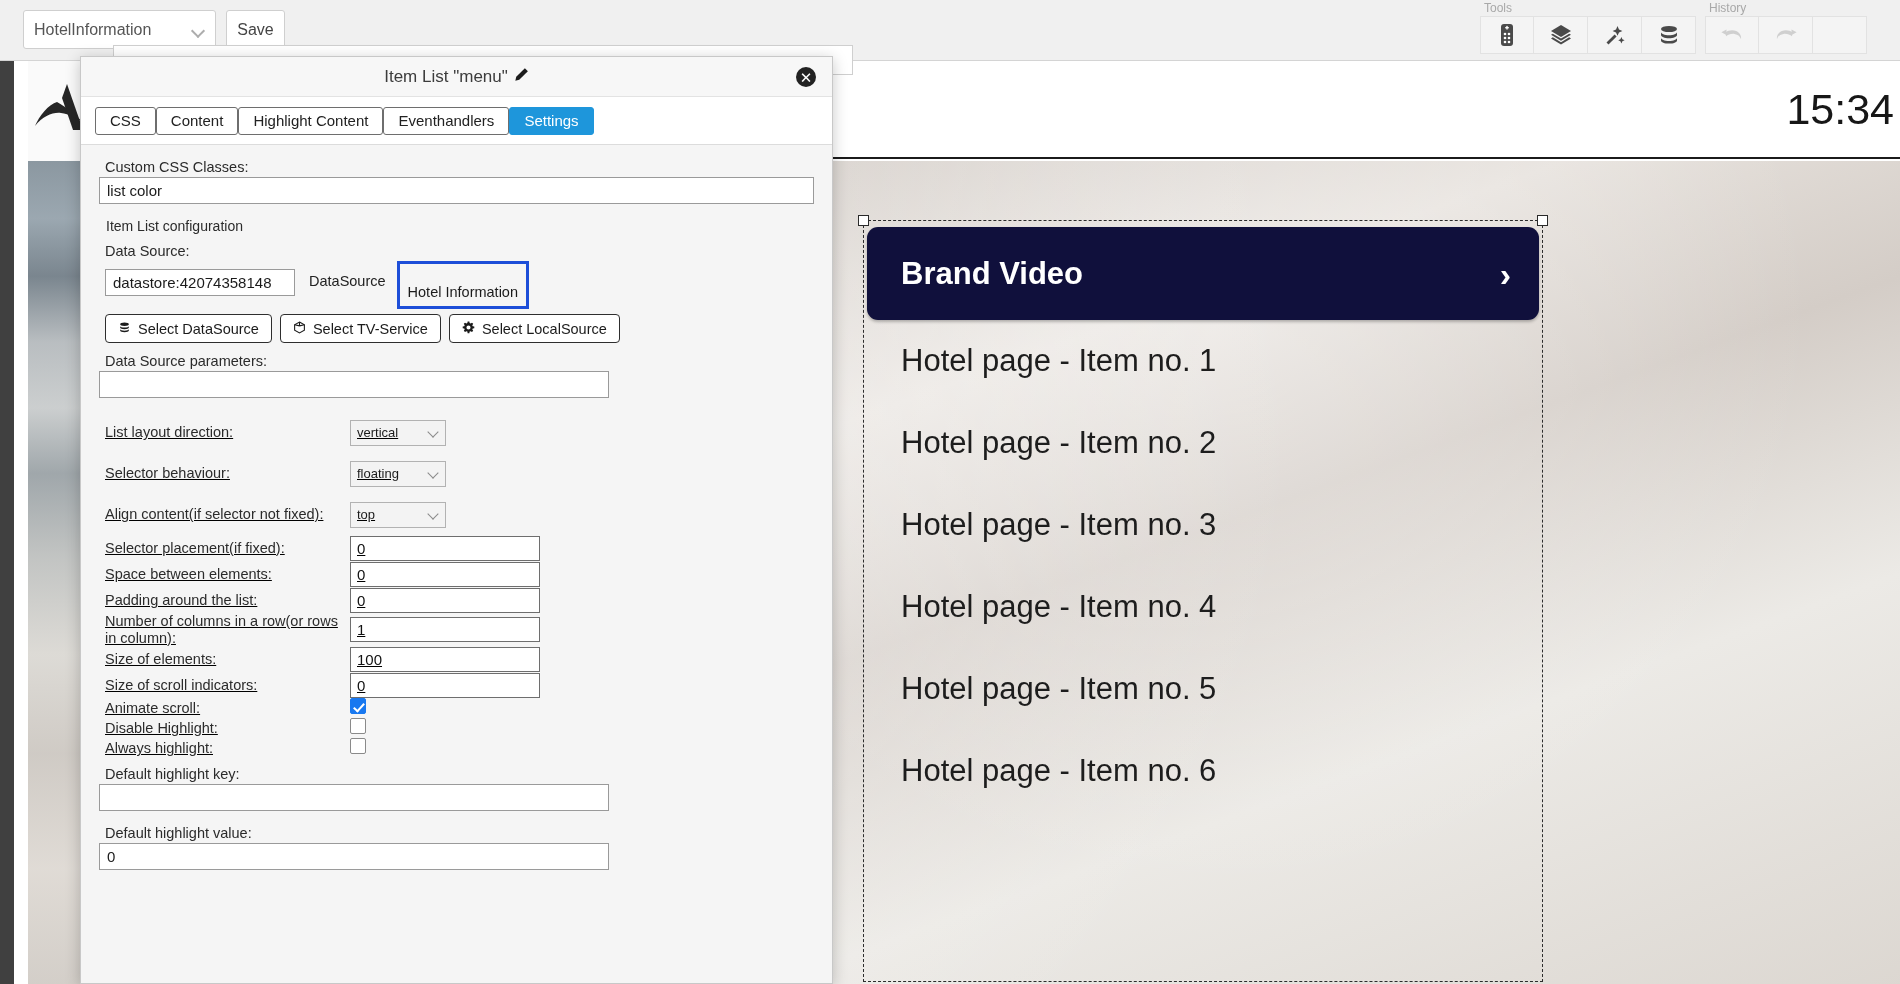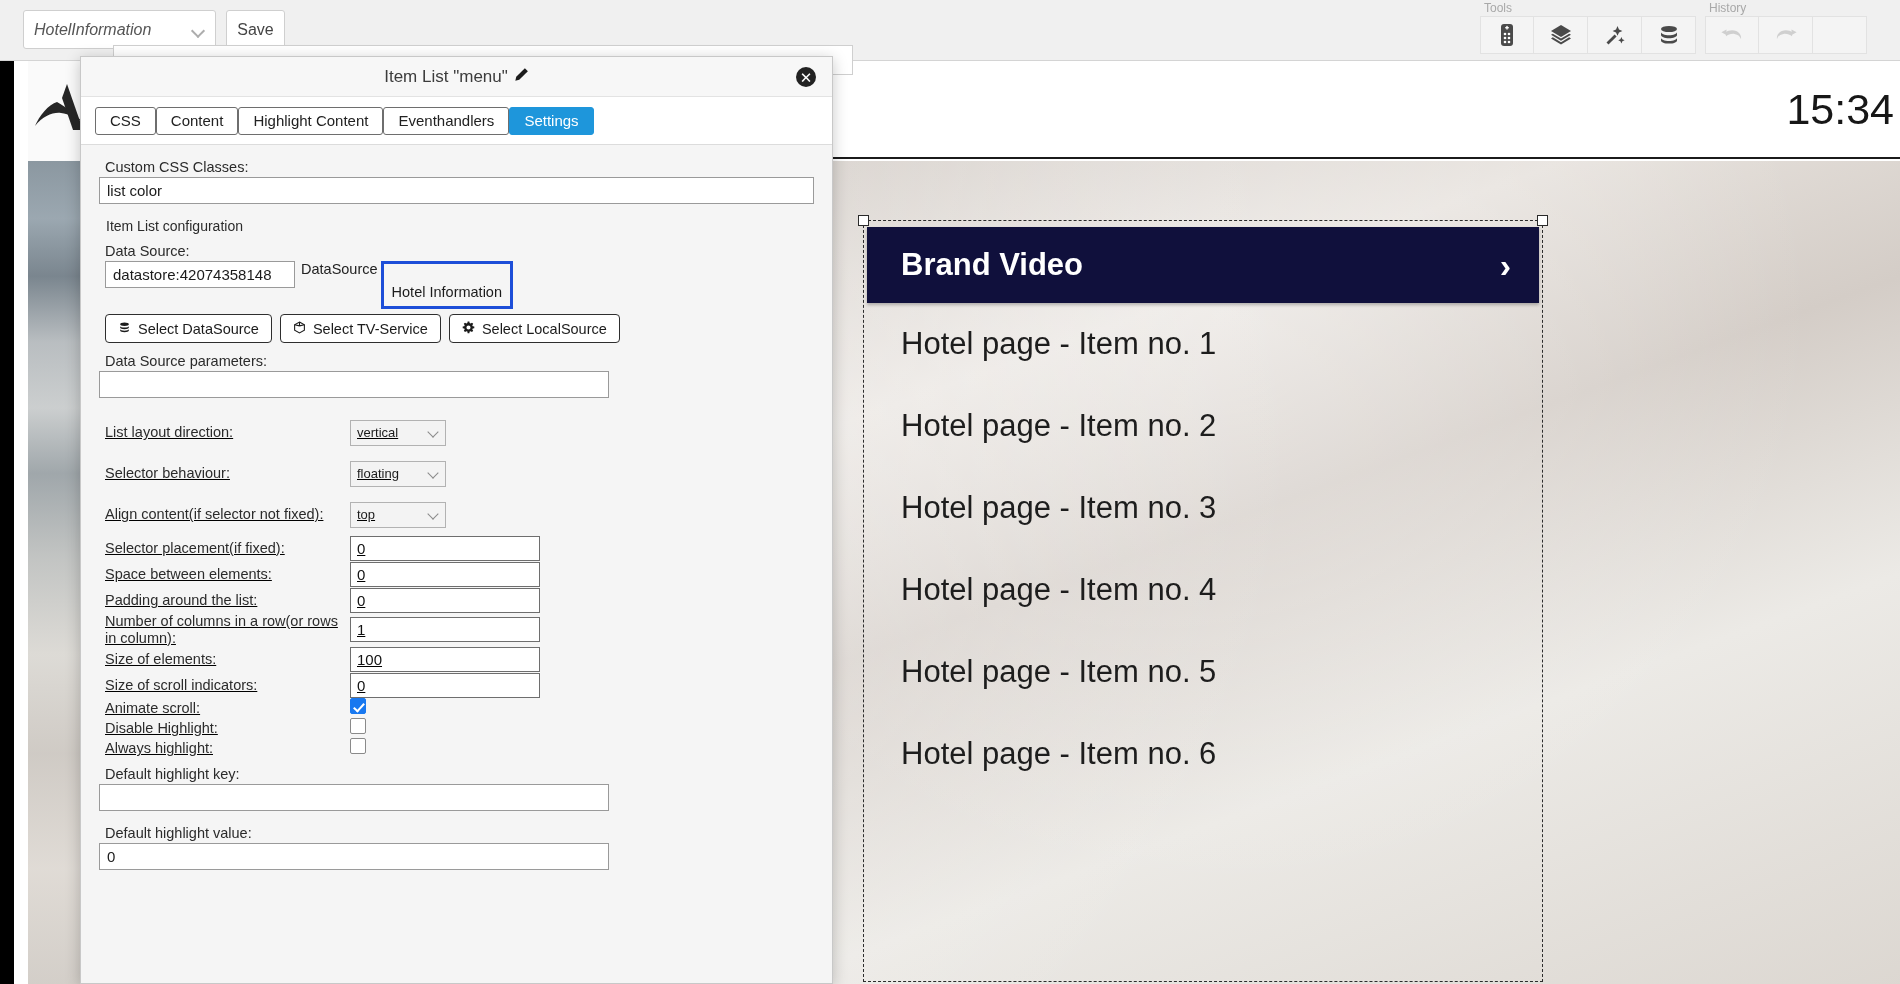--- a/index.html
+++ b/index.html
@@ -15,21 +15,21 @@
   
   .topbar {
     position: absolute; left: 0; top: 0; width: 1900px; height: 61px;
     background: #f0f0f0;
     border-bottom: 1px solid #d4d4d4;
   }
   .sel-wrap {
     position: absolute; left: 23px; top: 10px;
     width: 193px; height: 39px;
     background: #fff; border: 1px solid #cfcfcf; border-radius: 3px;
-    display: flex; align-items: center; padding: 0 10px; font-style: italic;
+    display: flex; align-items: center; padding: 0 10px;
   }
   .sel-wrap .sel-text {
     font-size: 16px; color: #555; flex: 1;
   }
   .sel-wrap .chev {
     width: 14px; height: 14px; position: relative; opacity: .6;
   }
   .sel-wrap .chev:before {
     content: ""; position: absolute; left: 2px; top: 3px;
     width: 8px; height: 8px;
@@ -57,21 +57,21 @@
     border-left-width: 0;
     display: flex; align-items: center; justify-content: center;
     cursor: pointer;
   }
   .tool-btn:first-child { border-left-width: 1px; }
   .tool-btn svg { display: block; }
 
   
   .canvas-bg {
     position: absolute; left: 0; top: 61px; width: 1900px; height: 923px;
-    background: #000000;
+    background: #404040;
   }
   .device-frame {
     position: absolute; left: 14px; top: 0px; width: 1886px; height: 923px;
     background: #ffffff;
     overflow: hidden;
   }
   .logo-panel {
     position: absolute; left: 14px; top: 0px; width: 68px; height: 100px;
     background: #fafafa;
     display: flex; align-items: center; justify-content: center;
@@ -134,21 +134,22 @@
   .menu-list { position: absolute; left: 3px; top: 6px; width: 672px; }
   .menu-item {
     height: 82px; display: flex; align-items: center;
     padding: 0 28px 0 34px;
     font-size: 31px; color: #1d1d1d;
     font-family: "Liberation Sans", sans-serif;
   }
   .menu-item.active {
     background: #10103c; color: #ffffff; font-weight: bold;
     box-shadow: 0 2px 3px rgba(0,0,0,.25);
-    height: 76px;
+    height: 93px;
+    border-radius: 11px;
   }
   .menu-item .lbl { flex: 1; }
   .menu-item .arrow { font-size: 34px; font-weight: bold; line-height: 1; }
 
   
   .backdrop-edge {
     position: absolute; left: 113px; top: 45px; width: 740px; height: 30px;
     background: #fff; border: 1px solid #cfcfcf;
   }
   .dialog {
@@ -209,21 +210,21 @@
     border: 1px solid #9a9a9a; background: #fff;
     font-size: 15px; color: #1b1b1b;
     padding: 0 7px; outline: none;
     font-family: "Liberation Sans", sans-serif;
   }
   .section-title {
     font-size: 14px; color: #2b2b2b;
     margin: 14px 0 9px 7px;
   }
   .ds-row {
-    display: flex; align-items: flex-start; gap: 0; margin-left: 6px;
+    display: flex; align-items: center; gap: 8px; margin-left: 6px;
   }
   .ds-input { width: 190px; }
   .ds-lbl {
     font-size: 14.5px; color: #222; padding: 0 2px 4px 6px;
     white-space: nowrap;
   }
   .ds-pill {
     border: 3px solid #1d4ed8;
     padding: 2px 8px 6px 8px;
     margin-left: 1px; margin-bottom: -5px;

